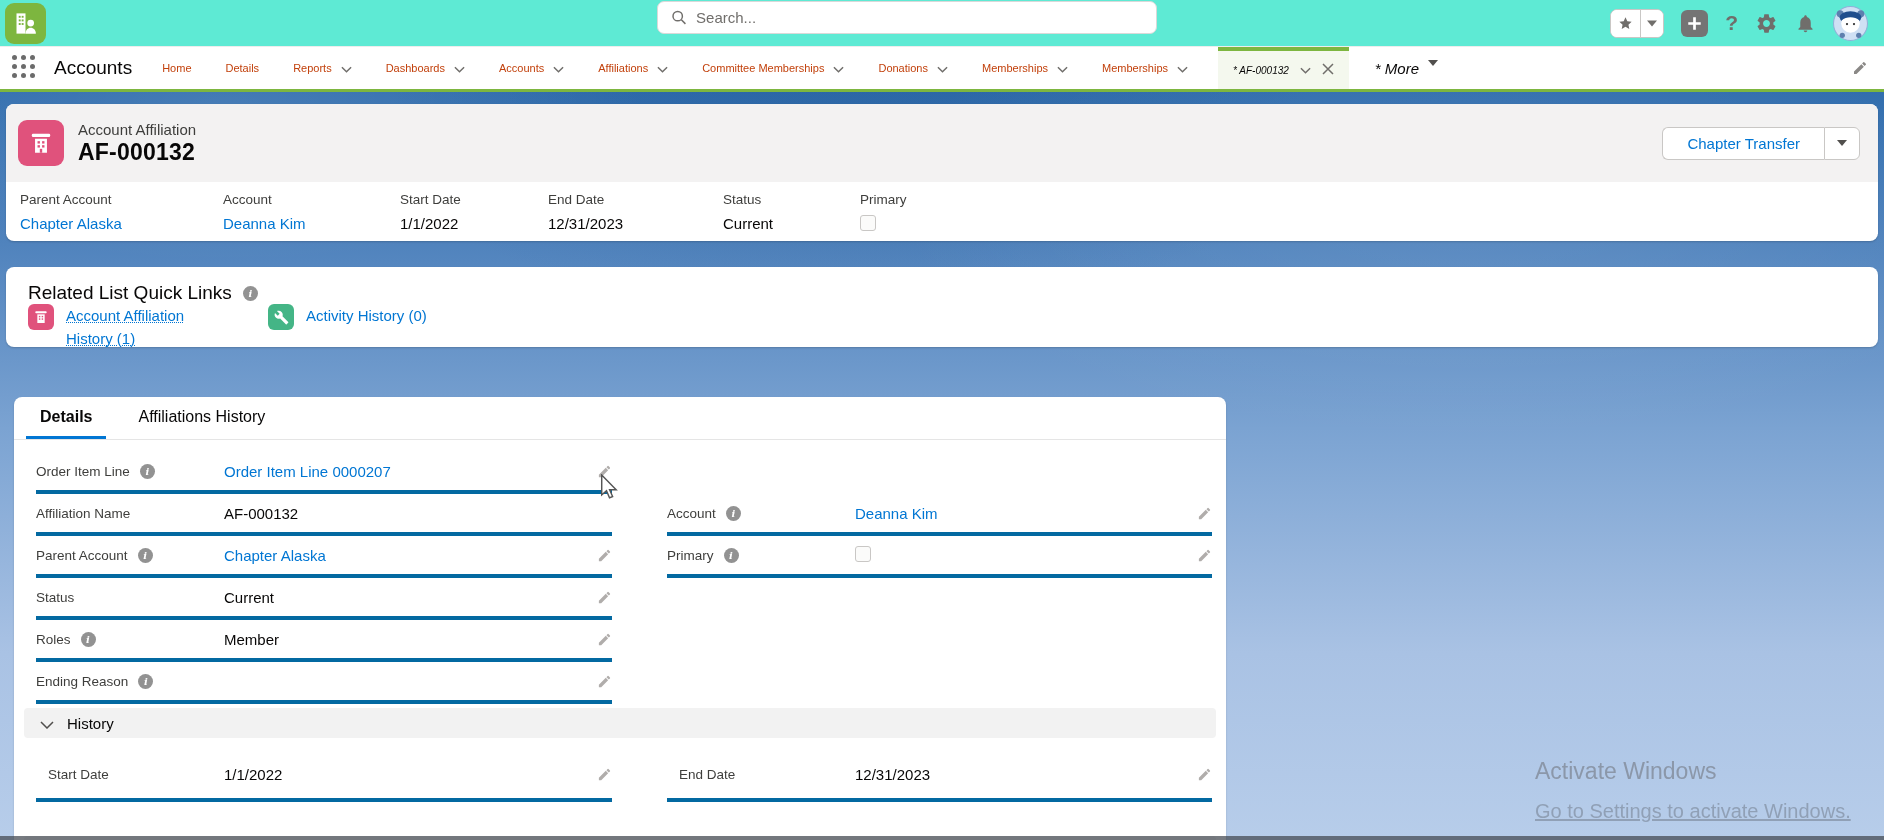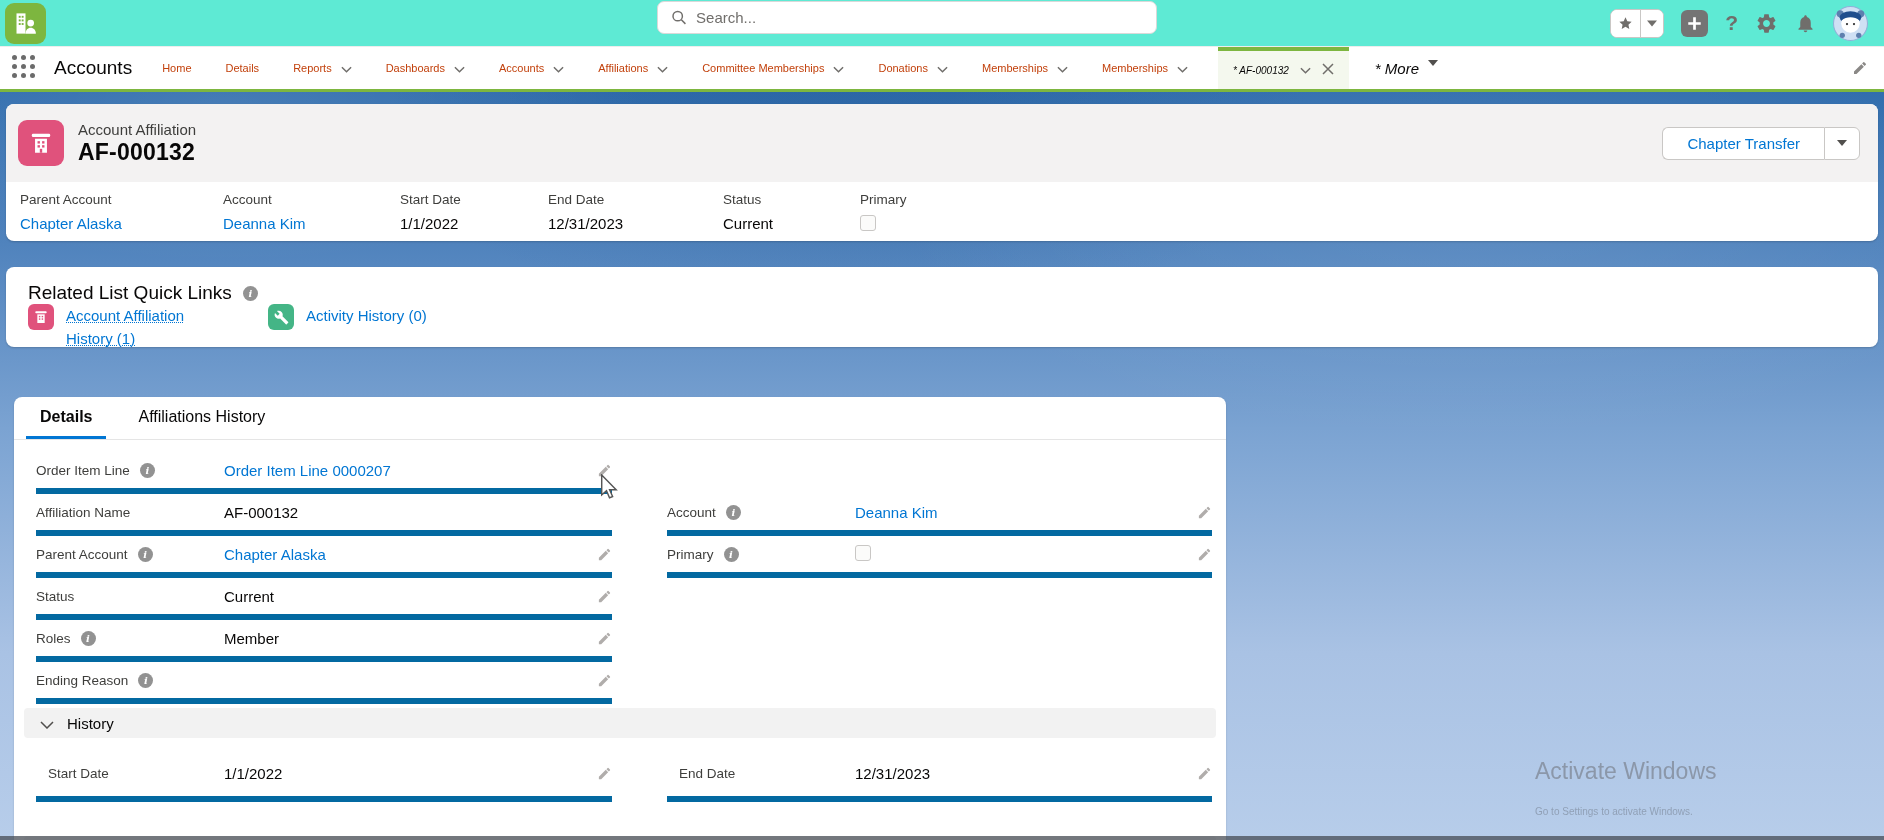--- a/index.html
+++ b/index.html
@@ -90,36 +90,36 @@
 
   
   .detail-card { left:14px; top:305px; width:1212px; height:443px; border-radius:8px 8px 0 0; overflow:hidden; }
   .dtabs { display:flex; align-items:stretch; height:43px; padding-left:12px; gap:18px;
     border-bottom:1px solid #e5e5e5; font-size:16px; }
   .dtab { display:flex; align-items:center; padding:0 14px; color:#080707; border-bottom:3px solid transparent; cursor:pointer; }
   .dtab.active { font-weight:bold; border-bottom-color:var(--link); }
   .fgrid { display:flex; padding:12px 14px 0 22px; gap:55px; }
   .fcol { width:576px; }
   .fcol.right { flex:1; }
-  .frow { height:42px; display:flex; align-items:center; border-bottom:6px solid #0369a1; }
+  .frow { height:42px; display:flex; align-items:center; border-bottom:4px solid #0369a1; }
   .frow.blank { border-bottom:none; }
   .frow.tall { height:52px; }
   .flabel { width:188px; flex-shrink:0; display:flex; align-items:center; gap:10px;
     font-size:13.5px; color:#3e3e3c; }
   .indent .flabel { padding-left:12px; }
   .fval { font-size:15px; color:#080707; }
   .pencil { margin-left:auto; display:flex; cursor:pointer; }
   .sec-header { margin:4px 10px 0 10px; height:30px; background:#f2f2f2; border-radius:4px;
     display:flex; align-items:center; gap:13px; padding-left:16px; font-size:15px; color:#080707; cursor:pointer; }
   .sec-header.gap { margin-top:34px; }
 
   
   .watermark { position:absolute; left:1535px; top:666px; z-index:1; color:#8b97a9; pointer-events:none; }
   .watermark .l1 { font-size:23px; }
-  .watermark .l2 { font-size:10px; margin-top:21px; color:#90a0b6; }
+  .watermark .l2 { font-size:20px; margin-top:15px; color:#90a0b6;text-decoration:underline; }
   .cursor { position:absolute; left:600px; top:382px; z-index:10; pointer-events:none; }
   .bottom-strip { position:absolute; left:0; right:0; bottom:0; height:4px; background:#41464f; opacity:.72; z-index:6; }
 </style>
 </head>
 <body>
 
 <header class="ghdr">
   <div class="app-logo">
     <svg width="27" height="27" viewBox="0 0 24 24">
       <path d="M4 3h8v18H4z" fill="#fff"></path>

